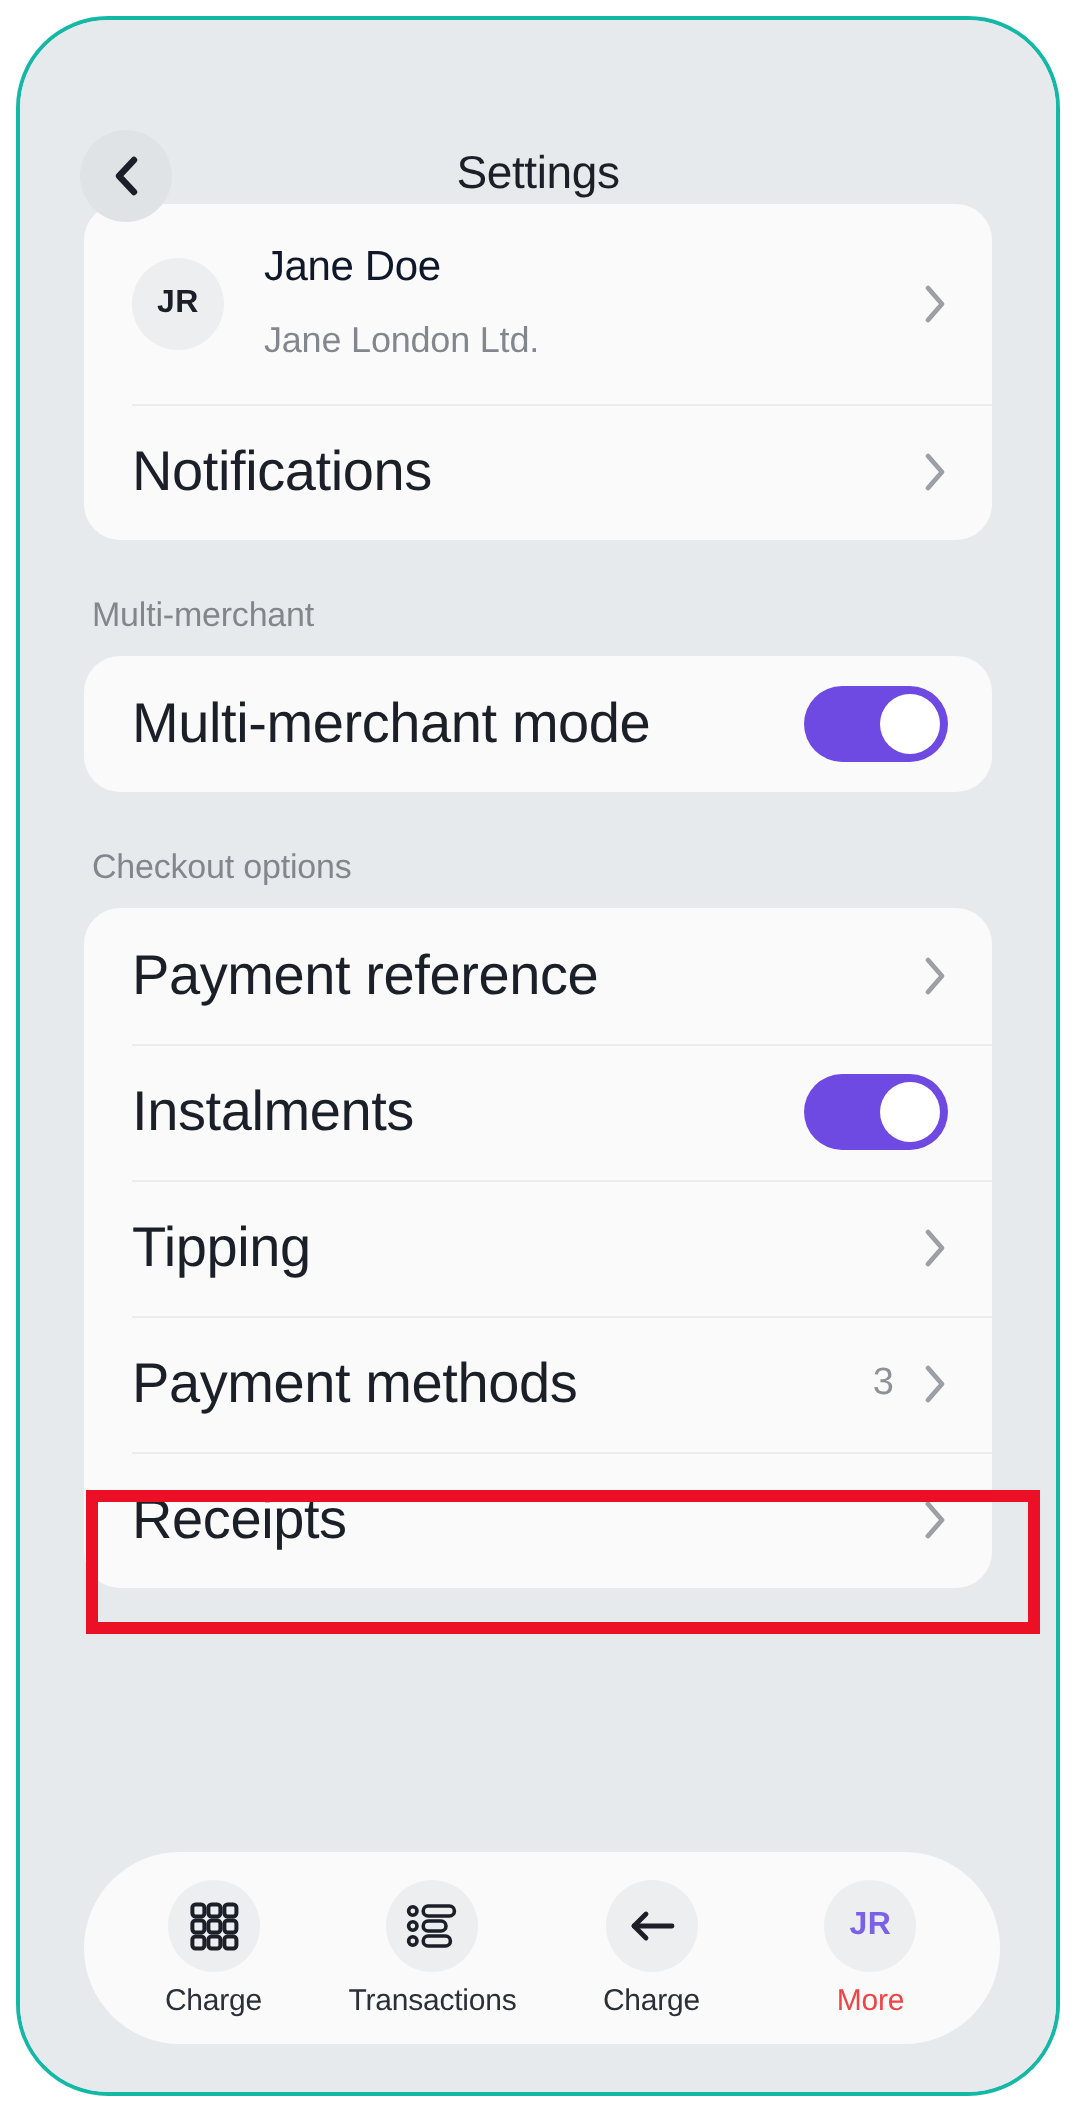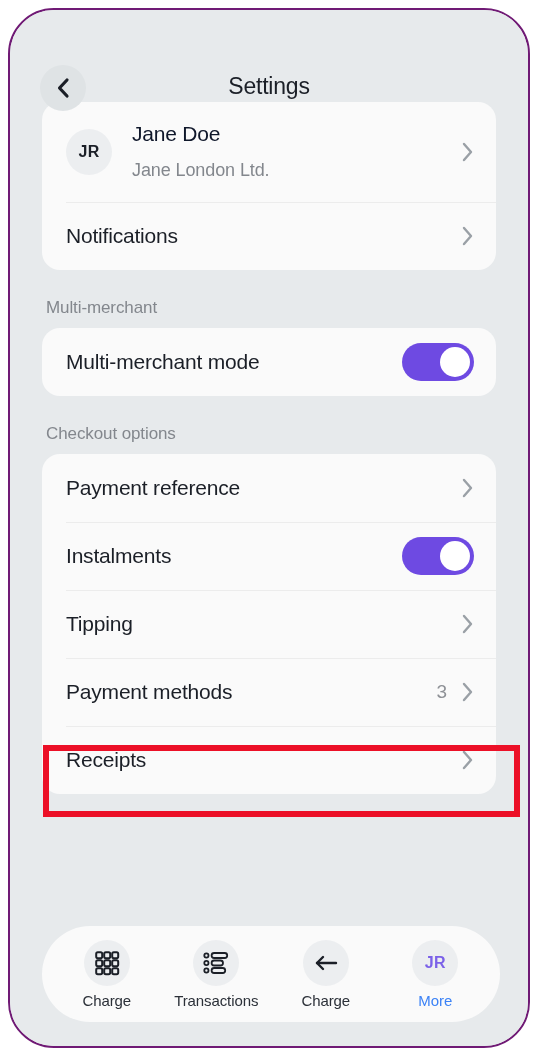--- a/index.html
+++ b/index.html
@@ -15,21 +15,21 @@
   }
 
   
   .device-frame {
     position: absolute;
     left: 8px;
     top: 8px;
     width: 522px;
     height: 1040px;
     box-sizing: border-box;
-    border: 2px solid #701a75;
+    border: 2px solid #14b8a6;
     border-radius: 46px;
     background: #e7eaec;
     overflow: hidden;
   }
   .screen {
     position: absolute;
     inset: 0;
     background: #e7eaec;
     overflow: hidden;
   }
@@ -82,21 +82,21 @@
     content: "";
     position: absolute;
     left: 24px;
     right: 0;
     top: 0;
     height: 1px;
     background: #ececec;
   }
   .row-label {
     flex: 1;
-    font-size: 21px;
+    font-size: 28px;
     color: #1b1f27;
     letter-spacing: -0.2px;
   }
   .row-count {
     font-size: 19px;
     color: #8e9196;
     margin-right: 14px;
   }
   .chevron-right { display: block; }
 
@@ -206,21 +206,21 @@
     font-size: 16px;
     font-weight: bold;
     color: #7b61e8;
     letter-spacing: 0.3px;
   }
   .tab-label {
     font-size: 15px;
     color: #2b3038;
     letter-spacing: -0.1px;
   }
-  .tab.active .tab-label { color: #3b82f6; }
+  .tab.active .tab-label { color: #ef4444; }
 </style>
 </head>
 <body>
 
 <div class="device-frame">
   <div class="screen">
 
     <div class="header">
       <div class="back-button">
         <span>

